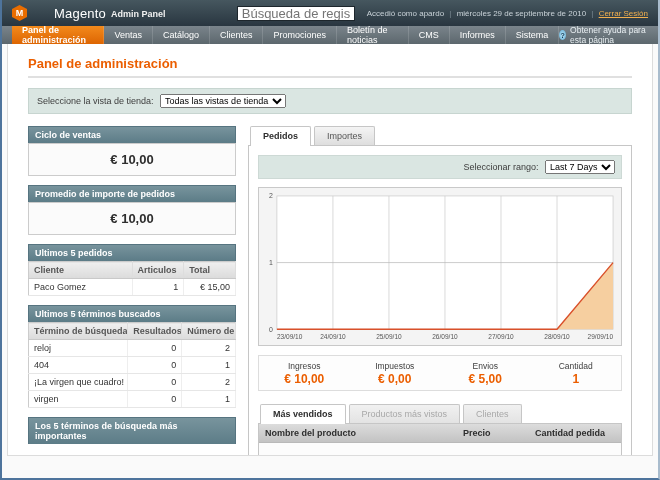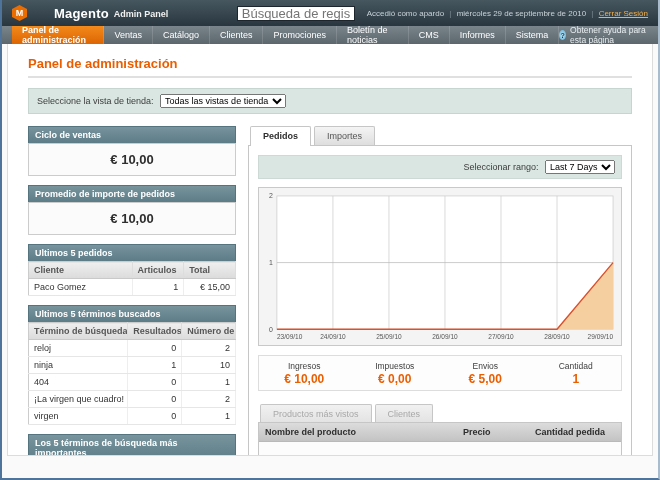--- a/index.html
+++ b/index.html
@@ -5,21 +5,21 @@
   * { margin:0; padding:0; box-sizing:border-box; }
   html,body { width:660px; height:480px; font-family:"Liberation Sans", sans-serif; background:#e9eef2; }
   .window { width:660px; height:480px; overflow:hidden; background:#fafafa;
             border-left:2px solid #4e749c; border-right:2px solid #a9bccd; border-bottom:2px solid #4e749c; }
 
   
   .topbar { height:26px; background:linear-gradient(#46575f,#293640); display:flex; align-items:center; padding:0 10px; }
   .logo-mark { width:15px; height:16px; background:#e96d00; color:#fff; font-size:9px; font-weight:bold;
                display:flex; align-items:center; justify-content:center; margin-right:6px;
                clip-path:polygon(50% 0,100% 25%,100% 75%,50% 100%,0 75%,0 25%); }
-  .brand { color:#fff; font-size:13px; font-weight:bold; letter-spacing:.2px;padding-left:21px; }
+  .brand { color:#fff; font-size:13px; font-weight:normal; letter-spacing:.2px;padding-left:21px; }
   .brand-suffix { color:#f0f0f0; font-size:9px; font-weight:bold; margin-left:5px; position:relative; top:1px; }
   .global-search { margin-left:auto; width:118px; height:15px; font-size:13px; border:1px solid #1d262c;
                    padding:0 4px; color:#555; font-family:"Liberation Sans", sans-serif; }
   .top-meta { font-size:8px; color:#c9d2d8; white-space:nowrap; margin-left:12px; }
   .top-meta .sep { color:#7c8a93; margin:0 3px; }
   .logout-link { color:#f3b04e; text-decoration:underline; cursor:pointer; }
 
   
   .nav { height:18px; background:linear-gradient(#7a848b,#5c676d); display:flex; align-items:stretch;
          font-size:9px; color:#fff; padding-left:10px; }
@@ -177,25 +177,20 @@
               <th>Término de búsqueda</th>
               <th>Resultados</th>
               <th>Número de usos</th>
             </tr>
               </thead>
             <tbody>
                 <tr>
                   <td>reloj</td>
                   <td class="num">0</td>
                   <td class="num">2</td>
-                </tr>
-                <tr>
-                  <td>ninja</td>
-                  <td class="num">1</td>
-                  <td class="num">10</td>
                 </tr>
                 <tr>
                   <td>404</td>
                   <td class="num">0</td>
                   <td class="num">1</td>
                 </tr>
                 <tr>
                   <td>¡La virgen que cuadro!</td>
                   <td class="num">0</td>
                   <td class="num">2</td>
@@ -266,20 +261,21 @@
               <div class="stat-label">Envios</div>
               <div class="stat-value">€ 5,00</div>
             </div>
             <div class="stat">
               <div class="stat-label">Cantidad</div>
               <div class="stat-value">1</div>
             </div>
           </div>
 
           <div class="tab-strip bottom-tabs">
+            <div class="tab active">Más vendidos</div>
             <div class="tab disabled">Productos más vistos</div>
             <div class="tab disabled">Clientes</div>
           </div>
 
           <div class="grid">
             <div class="grid-header">
               <div class="gh-name">Nombre del producto</div>
               <div class="gh-price">Precio</div>
               <div class="gh-qty">Cantidad pedida</div>
             </div>

